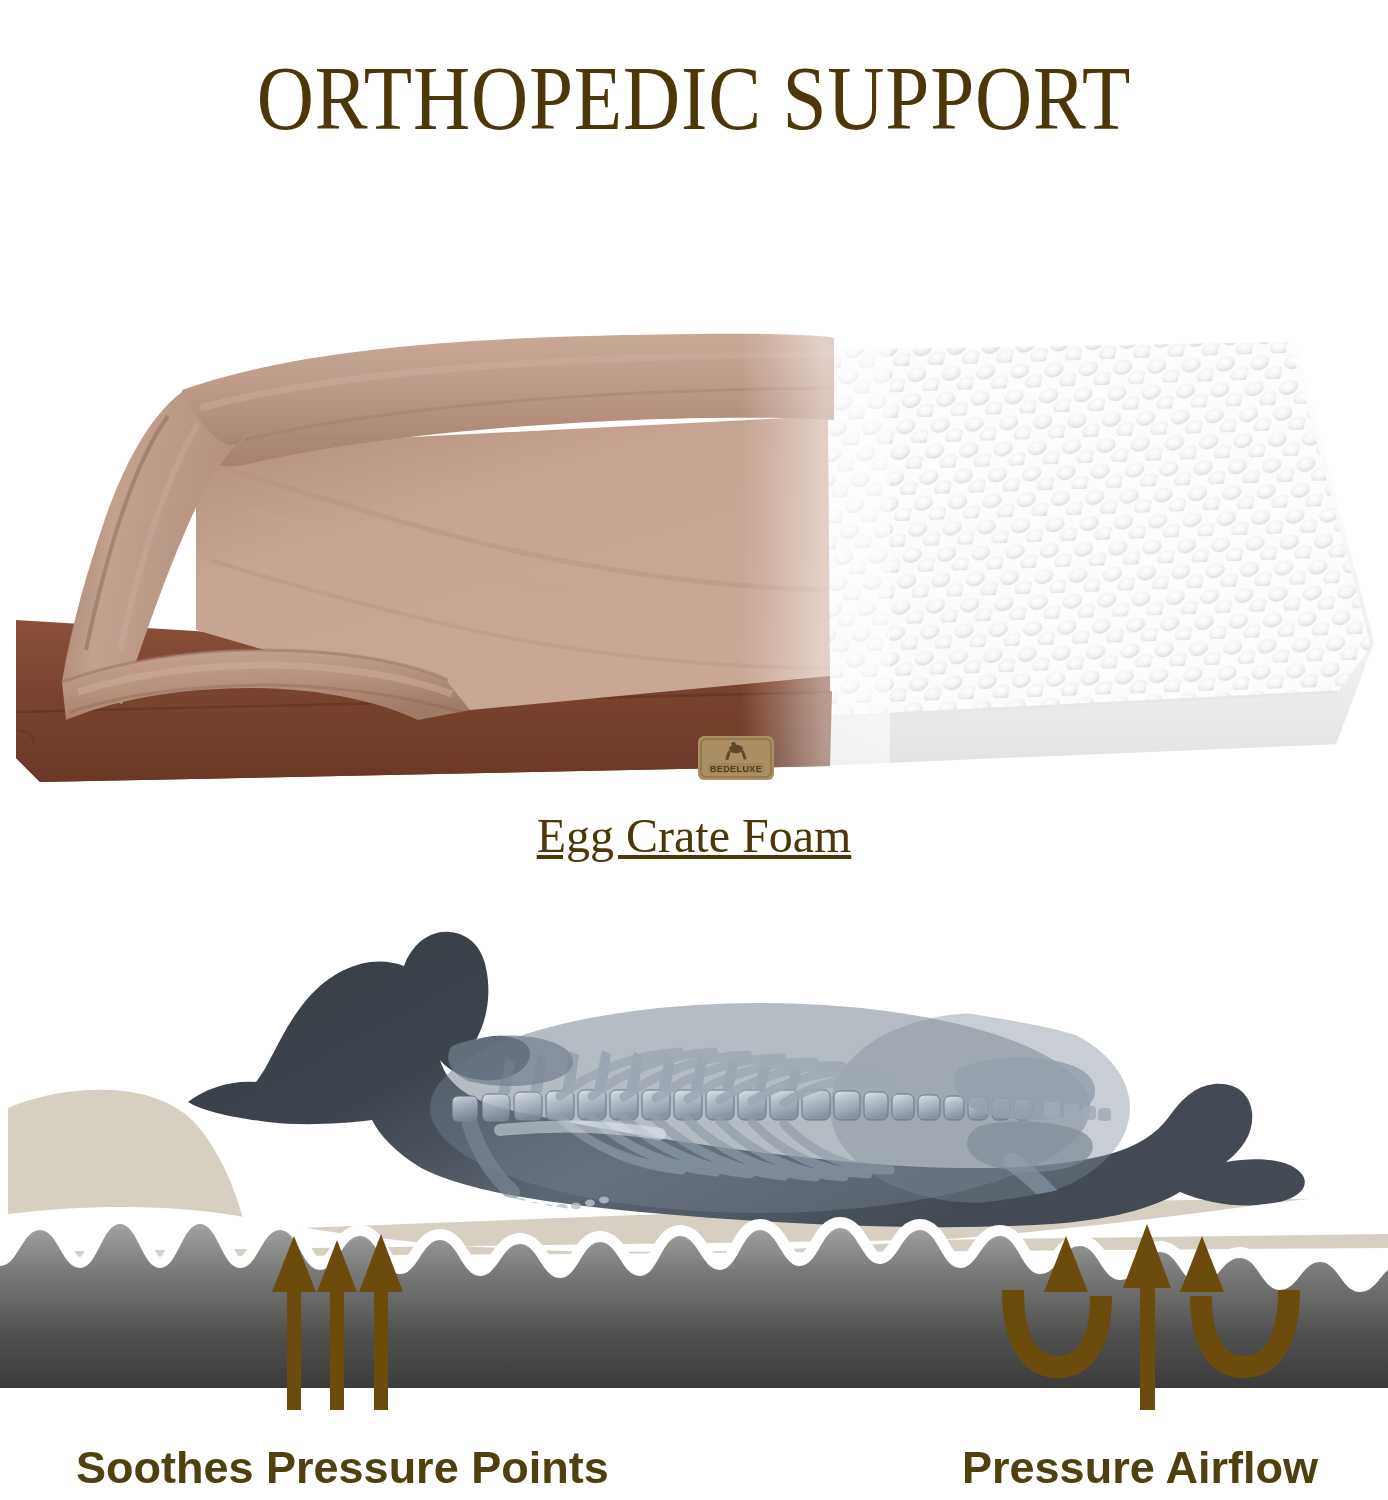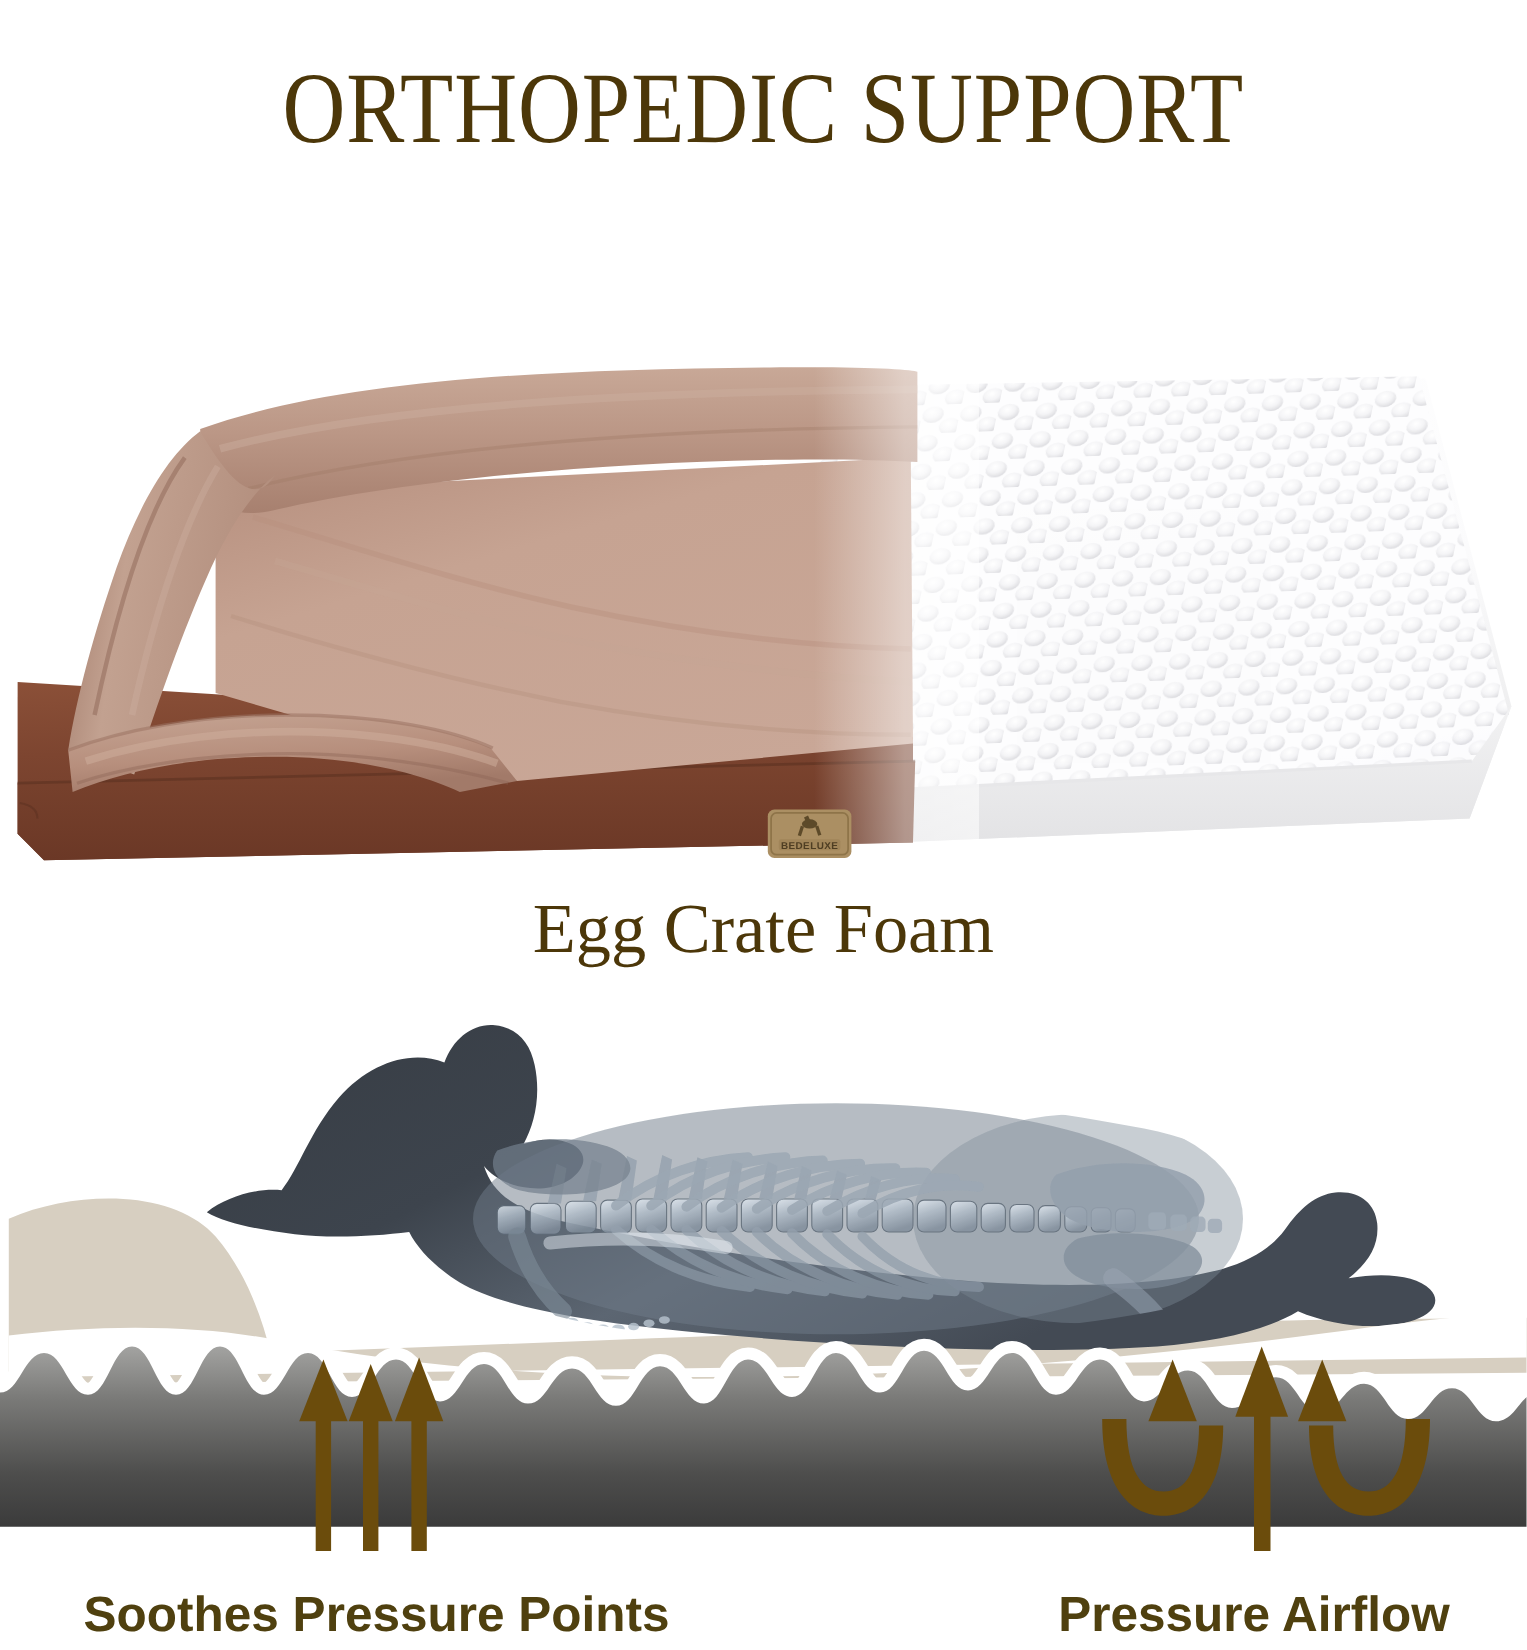--- a/index.html
+++ b/index.html
@@ -46,25 +46,26 @@
   .product-panel svg { display:block; width:100%; height:100%; }
 
   
   .subtitle {
     position: absolute;
     top: 812px;
     left: 0;
     width: 1388px;
     text-align: center;
     font-family: "Liberation Serif", serif;
-    font-size: 64px;
+    font-size: 48px;
     line-height: 1;
     font-weight: 400;
     color: #4c3709;
     white-space: nowrap;
+    text-decoration: underline;
   }
 
   
   .diagram {
     position: absolute;
     left: 0;
     top: 918px;
     width: 1388px;
     height: 510px;
   }

